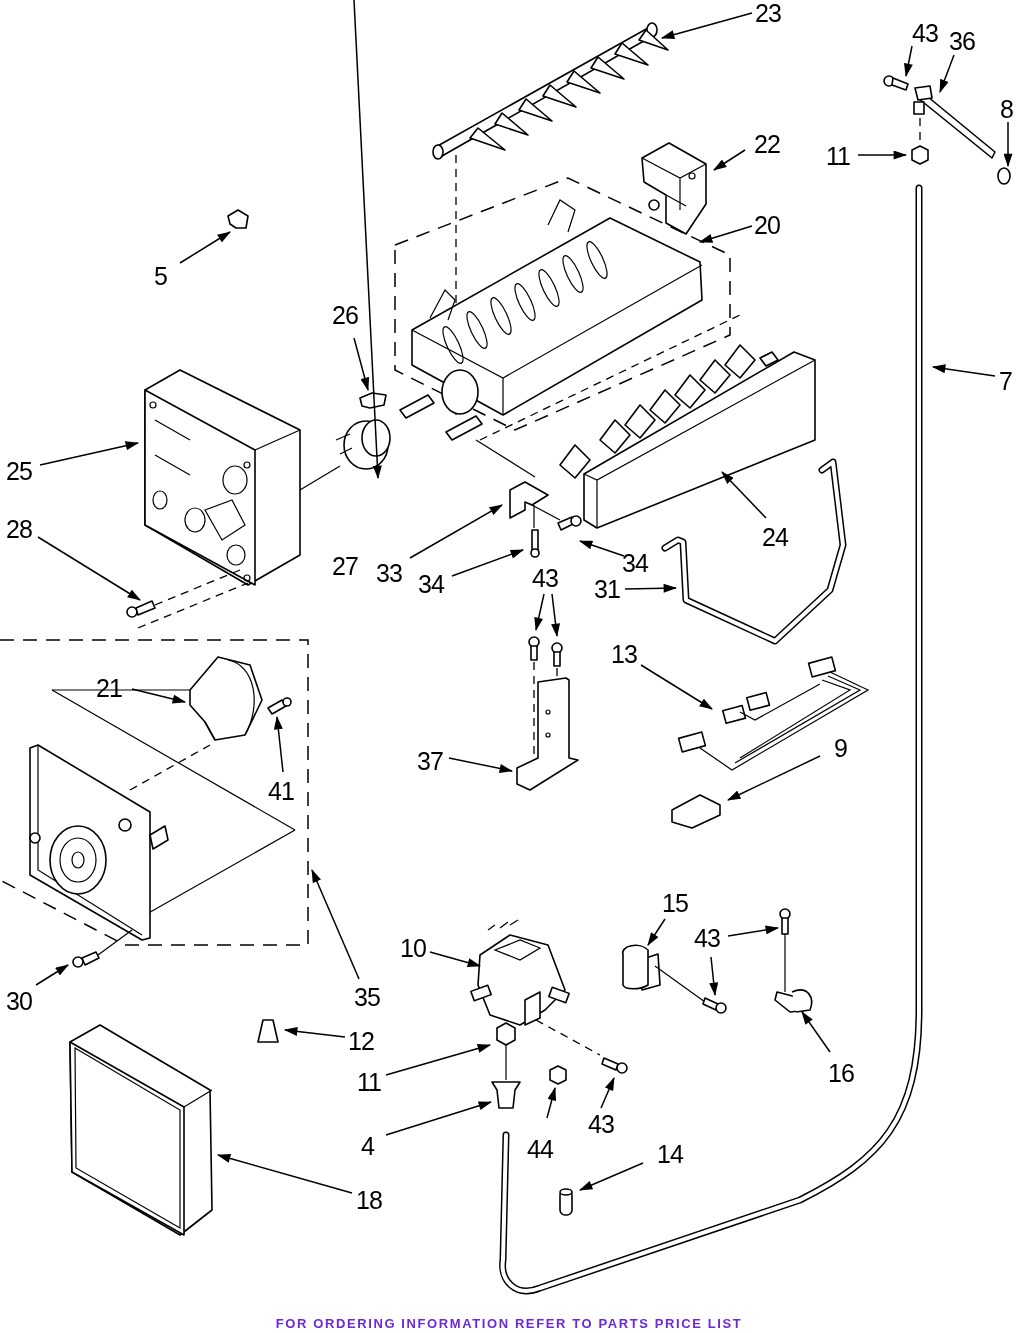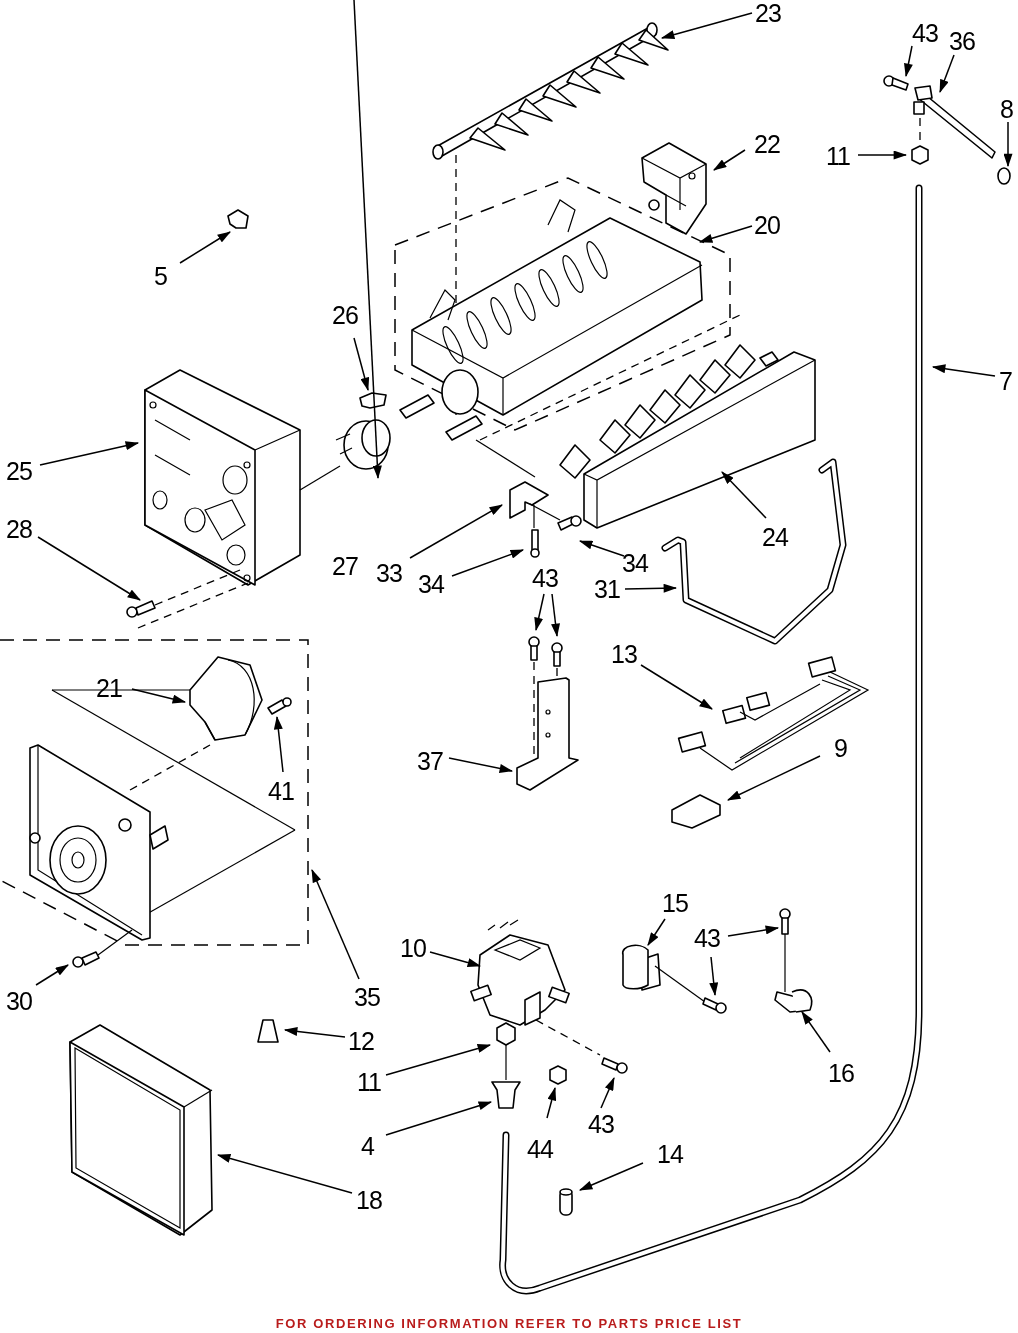--- a/index.html
+++ b/index.html
@@ -6,21 +6,21 @@
   body { width: 1018px; height: 1333px; position: relative; overflow: hidden; font-family: "Liberation Sans", sans-serif; }
   #diagram { position: absolute; left: 0; top: 0; width: 1018px; height: 1333px; }
   .lbl { font-family: "Liberation Sans", sans-serif; font-size: 25px; fill: #000; letter-spacing: -1px; }
   .part { fill: #fff; stroke: #000; stroke-width: 1.6; stroke-linejoin: round; }
   .thin { fill: none; stroke: #000; stroke-width: 1.2; }
   .dash { fill: none; stroke: #000; stroke-width: 1.5; stroke-dasharray: 14 9; }
   .dash2 { fill: none; stroke: #000; stroke-width: 1.3; stroke-dasharray: 8 6; }
   .lead { stroke: #000; stroke-width: 1.5; fill: none; }
   .tube { fill: none; stroke: #000; stroke-width: 7; stroke-linecap: round; stroke-linejoin: round; }
   .tubeIn { fill: none; stroke: #fff; stroke-width: 4; stroke-linecap: round; stroke-linejoin: round; }
-  #footer { position: absolute; left: 0; top: 1316px; width: 1018px; text-align: center; font-family: "Liberation Sans", sans-serif; font-weight: bold; font-size: 13px; letter-spacing: 1.6px; color: #b91c1c; }
+  #footer { position: absolute; left: 0; top: 1316px; width: 1018px; text-align: center; font-family: "Liberation Sans", sans-serif; font-weight: bold; font-size: 13px; letter-spacing: 1.6px; color: #6d28d9; }
 </style>
 </head>
 <body>
 
 <svg id="diagram" viewBox="0 0 1018 1333" xmlns="http://www.w3.org/2000/svg">
   <defs>
     <marker id="ah" viewBox="0 0 12 8" refX="11" refY="4" markerWidth="14" markerHeight="9" orient="auto" markerUnits="userSpaceOnUse">
       <path d="M0,0 L12,4 L0,8 Z" fill="#000"></path>
     </marker>
   </defs>

